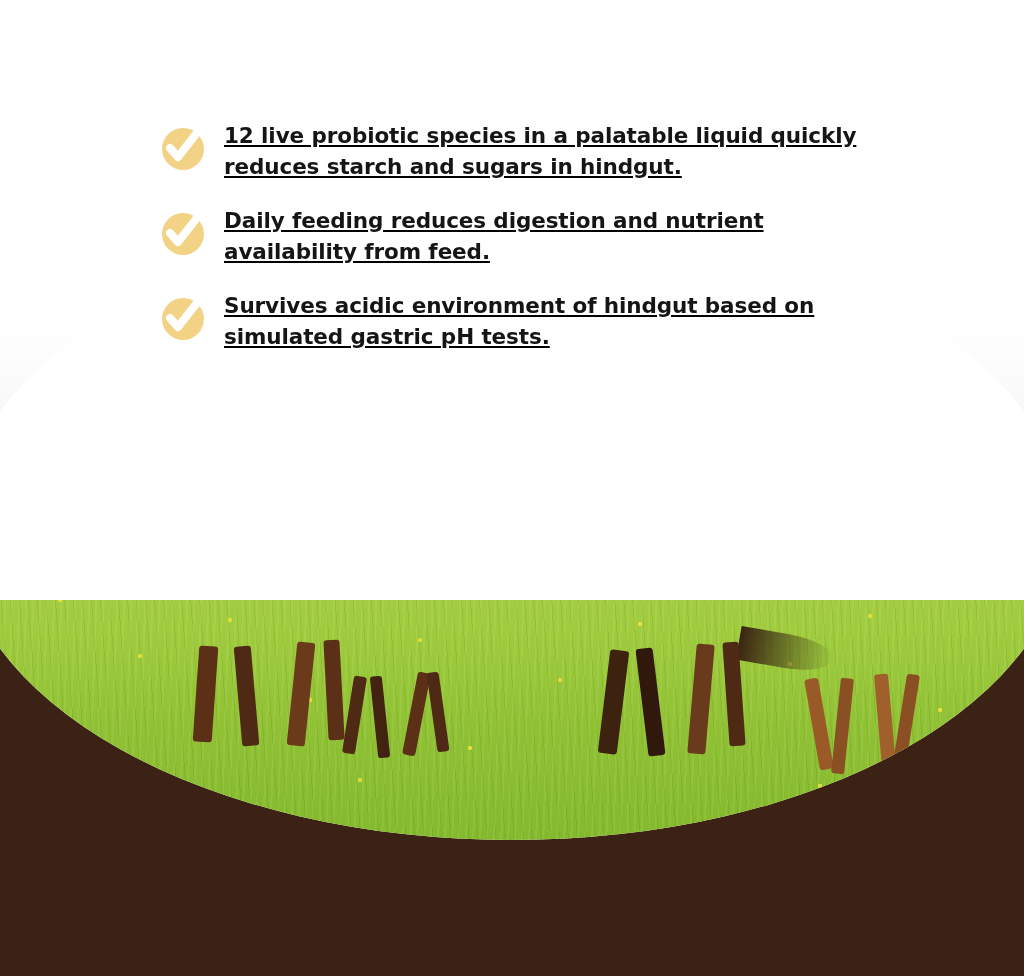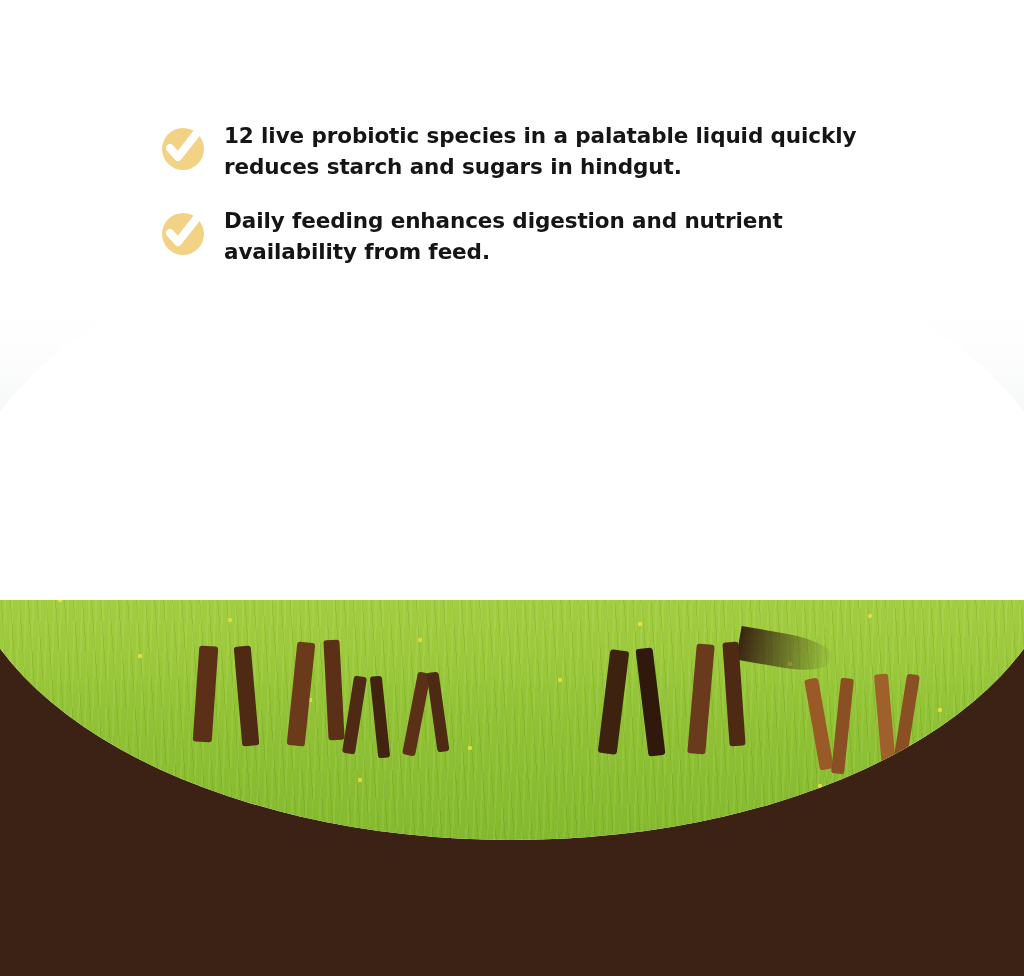--- a/index.html
+++ b/index.html
@@ -173,20 +173,21 @@
   .hl-gold { color:#f2d57e; margin-left:16px; }
 
   
   .bullets {
     position:absolute; left:160px; top:120px; width:730px;
     z-index:20;
   }
   .bullet {
     display:flex; align-items:flex-start;
     margin-bottom:23px;
+    text-decoration:underline;
   }
   .check-icon {
     position:relative;
     flex:0 0 auto;
     width:46px; height:46px;
     margin-right:18px; margin-top:4px;
   }
   .check-icon .disc {
     position:absolute; left:2px; top:4px;
     width:42px; height:42px;
@@ -419,19 +420,28 @@
       <div class="bullet-text">12 live probiotic species in a palatable liquid quickly reduces starch and sugars in hindgut.</div>
     </div>
 
     <div class="bullet">
       <div class="check-icon">
         <div class="disc"></div>
         <svg width="46" height="46" viewBox="0 0 46 46">
           <path d="M10 24 L18 33 L40 5" fill="none" stroke="#ffffff" stroke-width="8" stroke-linecap="round" stroke-linejoin="round"></path>
         </svg>
       </div>
-      <div class="bullet-text">Daily feeding enhances digestion and nutrient availability from feed.</div>
-    </div>
-
+      <div class="bullet-text">Daily feeding reduces digestion and nutrient availability from feed.</div>
+    </div>
+
+    <div class="bullet">
+      <div class="check-icon">
+        <div class="disc"></div>
+        <svg width="46" height="46" viewBox="0 0 46 46">
+          <path d="M10 24 L18 33 L40 5" fill="none" stroke="#ffffff" stroke-width="8" stroke-linecap="round" stroke-linejoin="round"></path>
+        </svg>
+      </div>
+      <div class="bullet-text">Survives acidic environment of hindgut based on simulated gastric pH tests.</div>
+    </div>
 
   </div>
 
 </div>
 
 </body></html>

